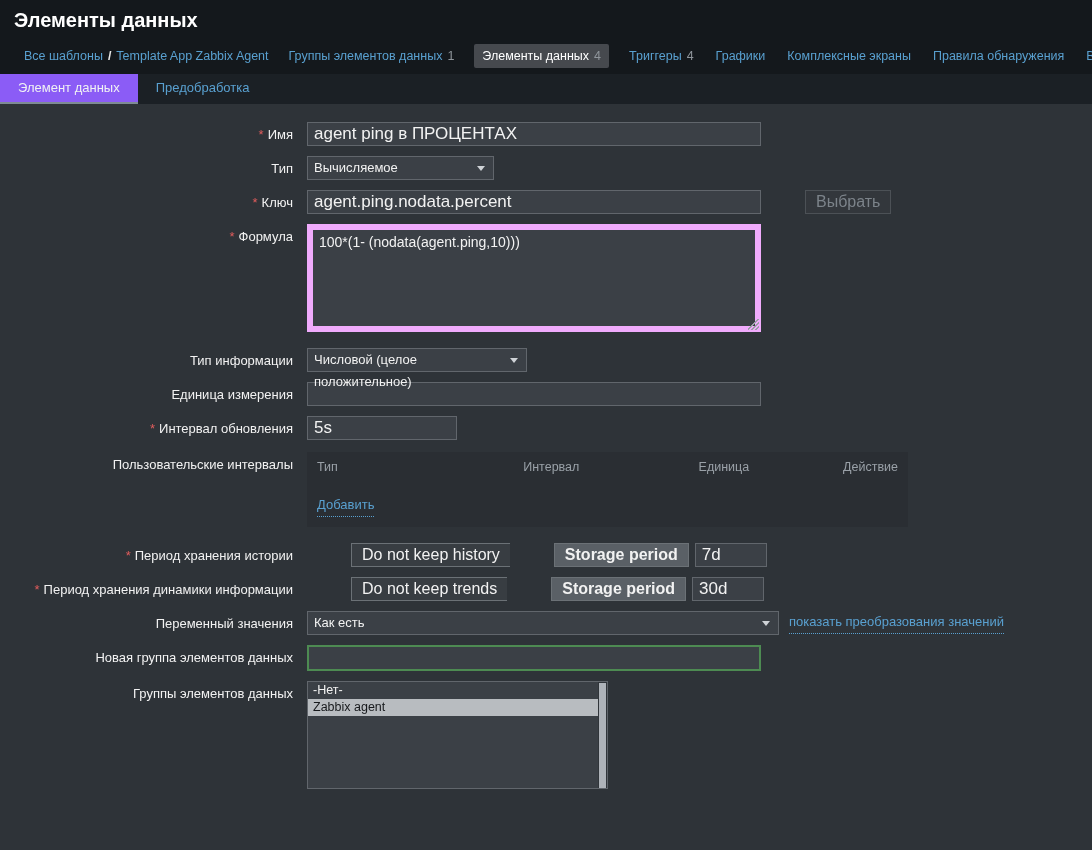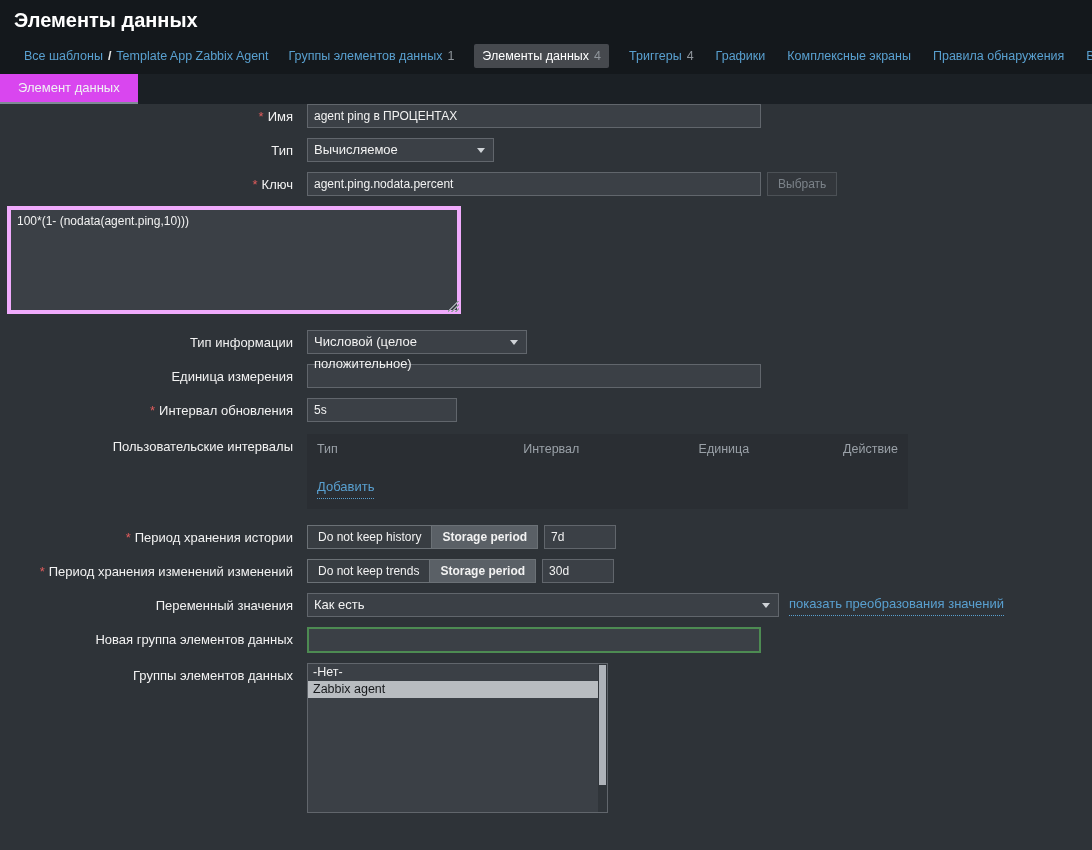--- a/index.html
+++ b/index.html
@@ -26,52 +26,52 @@
   .nav-items { display:flex; align-items:center; margin-left:18px; gap:18px; }
   .nav-item { color:#59a0d0; padding:5px 2px; display:inline-flex; align-items:center; }
   .nav-item .count { color:#8f959b; margin-left:5px; }
   .nav-item .count:empty { display:none; }
   .nav-item.active { background:#46494e; color:#ffffff; padding:5px 8px; border-radius:2px; }
 
   
   .tabbar { background:#1b2025; height:30px; display:flex; align-items:stretch; }
   .tab { padding:0 18px; line-height:28px; color:#59a0d0; cursor:pointer; }
   .tab.active {
-    background:#d946ef; color:#f0f2f4;
+    background:#8b5cf6; color:#f0f2f4;
     box-shadow: inset 0 -2px 0 #7e8b94;
   }
 
   
-  .content { background:#2e3338; height:746px; }
+  .content { background:#2e3338; padding-top:18px; height:746px; }
   .form-row { display:flex; margin-bottom:10px; }
   .form-row.mb16 { margin-bottom:16px; }
   .form-row.mb12 { margin-bottom:12px; }
   .form-row.mb4  { }
   .label {
     width:300px; text-align:right; padding:5px 7px 0 0; color:#f2f2f2;
     flex:0 0 300px;
   }
   .req { color:#e05c5c; margin-right:4px; }
   .control { padding-left:7px; display:flex; align-items:flex-start; }
 
   .txt {
     background:#3b4046; border:1px solid #61666c; color:#f2f2f2;
-    height:24px; padding:0 6px; font-size:12px; font-family:inherit; outline:none;
+    height:24px; padding:0 6px; font-size:17px; font-family:inherit; outline:none;
   }
   .txt.muted { color:#9aa1a8; }
   .w454{width:454px} .w187{width:187px} .w220{width:220px} .w150{width:150px}
   .w168{width:168px} .w136{width:136px} .w72{width:72px} .w440{width:472px}
   .ml6{margin-left:6px} .ml10{margin-left:10px}
 
   .txt.focused { border:2px solid #4d8b52; height:26px; }
 
   .ta-wrap { position:relative; }
   .ta {
-    width:454px; height:108px; background:#3b4046; border:4px solid #f0abfc;
-    color:#f2f2f2; font-size:12px; font-family:inherit; padding:4px 6px;
+    width:454px; height:108px; background:#3b4046; border:6px solid #f0abfc;
+    color:#f2f2f2; font-size:14px; font-family:inherit; padding:4px 6px;
     resize:none; outline:none; display:block;
   }
   .grip {
     position:absolute; right:2px; bottom:2px; width:11px; height:11px; cursor:nwse-resize;
     background:linear-gradient(135deg, transparent 0 45%, #9aa0a6 45% 52%,
       transparent 52% 63%, #9aa0a6 63% 70%, transparent 70% 81%, #9aa0a6 81% 88%, transparent 88%);
   }
 
   .select {
     position:relative; background:#3b4046; border:1px solid #61666c; height:24px;
@@ -79,40 +79,40 @@
   }
   .select .arrow {
     position:absolute; right:8px; top:9px; width:0; height:0;
     border-left:4px solid transparent; border-right:4px solid transparent;
     border-top:5px solid #cfd3d7;
   }
 
   .btn {
     height:24px; padding:0 10px; border:1px solid #6b7176; background:#383d42;
     color:#f2f2f2; line-height:22px; display:inline-block; cursor:pointer;
-    font-size:12px; font-family:inherit;
+    font-size:16px; font-family:inherit;margin-left:44px;
   }
   .btn.active { background:#5a6066; font-weight:bold; }
   .btn.disabled { color:#7c838a; border-color:#4c5156; background:#33373c; cursor:default; }
   .seg { display:inline-flex; }
   .seg .btn { border-right-width:0; }
   .seg .btn:last-child { border-right-width:1px; }
 
   .action-link { color:#59a0d0; border-bottom:1px dotted #59a0d0; line-height:22px; }
 
   
   .panel { background:#2a2e33; width:601px; padding:8px 10px 10px 10px; }
   .p-head { display:flex; color:#9aa1a8; font-size:12.5px; margin-bottom:8px; }
   .p-row { display:flex; align-items:center; }
   .c1{width:207px} .c2{width:176px} .c3{width:145px} .c4{flex:1}
   .p-add { display:inline-block; margin-top:12px; }
 
   
   .listbox {
-    position:relative; width:301px; height:150px; background:#3b4046;
+    position:relative; width:301px; height:108px; background:#3b4046;
     border:1px solid #61666c; overflow:hidden;
   }
   .option { height:17px; line-height:17px; padding:0 5px; margin-right:9px; font-size:12.5px; cursor:default; }
   .option.selected { background:#b8bcc0; color:#17191c; }
   .sb-track { position:absolute; right:0; top:0; width:9px; height:100%; background:#30353a; }
   .sb-thumb { position:absolute; top:1px; right:1px; width:7px; height:120px; background:#aeb3b9; }
 </style>
 </head>
 <body>
 
@@ -147,20 +147,21 @@
         <span>Правила обнаружения</span>
       </a>
     <a class="nav-item">
         <span>Веб-сценарии</span>
       </a>
   </div>
 </div>
 
 <div class="tabbar">
   <div class="tab active"><span>Элемент данных</span></div>
+  <div class="tab"><span>Предобработка</span></div>
 </div>
 
 <div class="content">
 
   <div class="form-row">
     <div class="label"><span class="req">*</span><span>Имя</span></div>
     <div class="control">
       <input class="txt w454" value="agent ping в ПРОЦЕНТАХ" style="">
     </div>
   </div>
@@ -177,20 +178,21 @@
 
   <div class="form-row">
     <div class="label"><span class="req">*</span><span>Ключ</span></div>
     <div class="control">
       <input class="txt w454" value="agent.ping.nodata.percent" style="">
       <button class="btn disabled ml6">Выбрать</button>
     </div>
   </div>
 
   <div class="form-row mb16">
+    <div class="label"><span class="req">*</span><span>Формула</span></div>
     <div class="control">
       <div class="ta-wrap">
         <textarea class="ta" style="">100*(1- (nodata(agent.ping,10)))</textarea>
         <span class="grip"></span>
       </div>
     </div>
   </div>
 
   <div class="form-row">
     <div class="label"><span>Тип информации</span></div>
@@ -236,21 +238,21 @@
     <div class="control">
       <span class="seg">
         <span class="btn">Do not keep history</span>
         <span class="btn active">Storage period</span>
       </span>
       <input class="txt w72 ml6" value="7d" style="">
     </div>
   </div>
 
   <div class="form-row">
-    <div class="label"><span class="req">*</span><span>Период хранения изменений изменений</span></div>
+    <div class="label"><span class="req">*</span><span>Период хранения динамики информации</span></div>
     <div class="control">
       <span class="seg">
         <span class="btn">Do not keep trends</span>
         <span class="btn active">Storage period</span>
       </span>
       <input class="txt w72 ml6" value="30d" style="">
     </div>
   </div>
 
   <div class="form-row">

